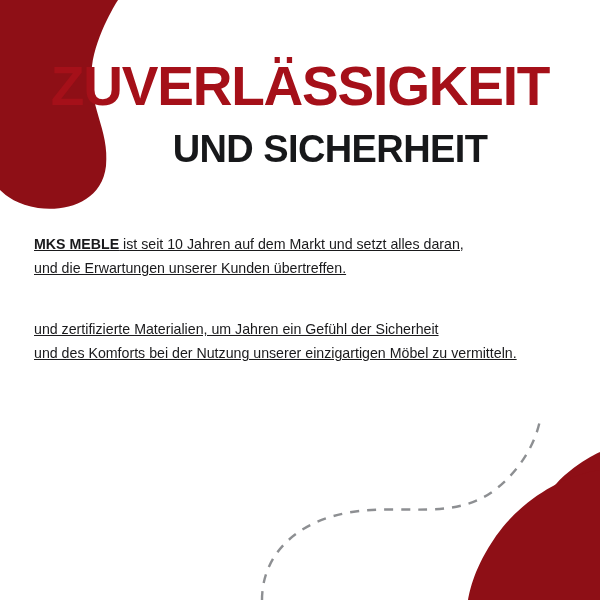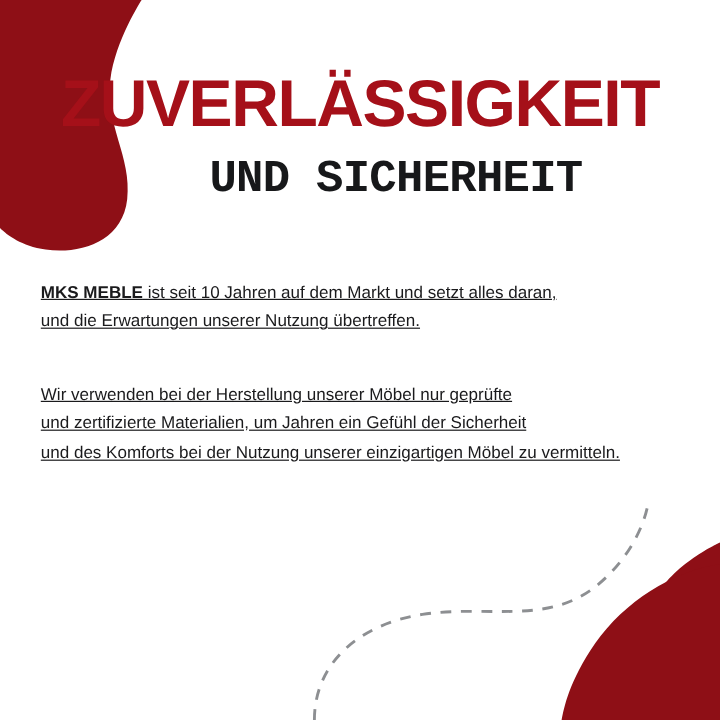--- a/index.html
+++ b/index.html
@@ -52,21 +52,21 @@
     font-weight: bold;
     font-size: 55px;
     letter-spacing: -1.2px;
     color: #a51019;
     line-height: 1.02;
     margin: 0;
     white-space: nowrap;
   }
 
   .headline-sub {
-    font-family: Liberation Mono, monospace;
+    font-family: Liberation Sans, sans-serif;
     font-weight: bold;
     font-size: 38px;
     letter-spacing: -0.6px;
     color: #17181a;
     line-height: 1.05;
     margin: 16px 0 0 0;
     white-space: nowrap;
     text-align: center;
     padding-left: 60px;
   }
@@ -118,23 +118,22 @@
     <div class="headline-block">
       <div class="headline-main">ZUVERLÄSSIGKEIT</div>
       <div class="headline-sub">UND SICHERHEIT</div>
     </div>
 
     <div class="body-block">
       <p class="para first">
         <span class="line">
           <span class="brand">MKS MEBLE</span><span> ist seit 10 Jahren auf dem Markt und setzt alles daran,</span>
         </span>
-        <span class="line">und die Erwartungen unserer Nutzung übertreffen.</span>
+        <span class="line">und die Erwartungen unserer Kunden übertreffen.</span>
       </p>
 
       <p class="para second">
-        <span class="line">Wir verwenden bei der Herstellung unserer Möbel nur geprüfte</span>
         <span class="line">und zertifizierte Materialien, um Jahren ein Gefühl der Sicherheit</span>
         <span class="line">und des Komforts bei der Nutzung unserer einzigartigen Möbel zu vermitteln.</span>
       </p>
     </div>
   </div>
 </div>
 
 </body></html>

